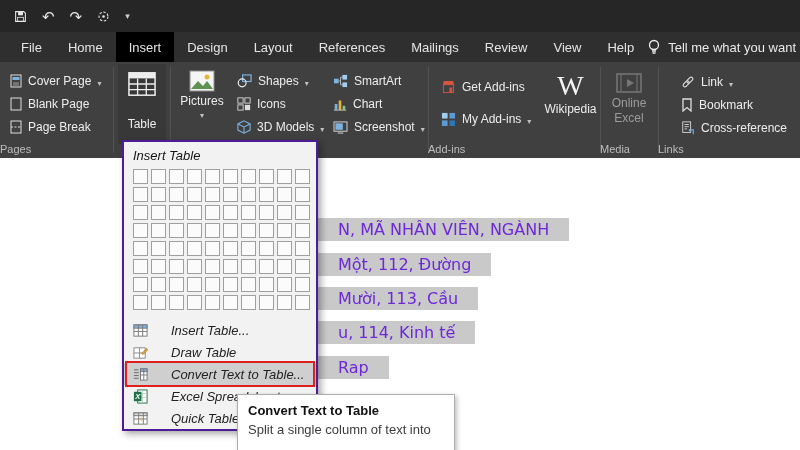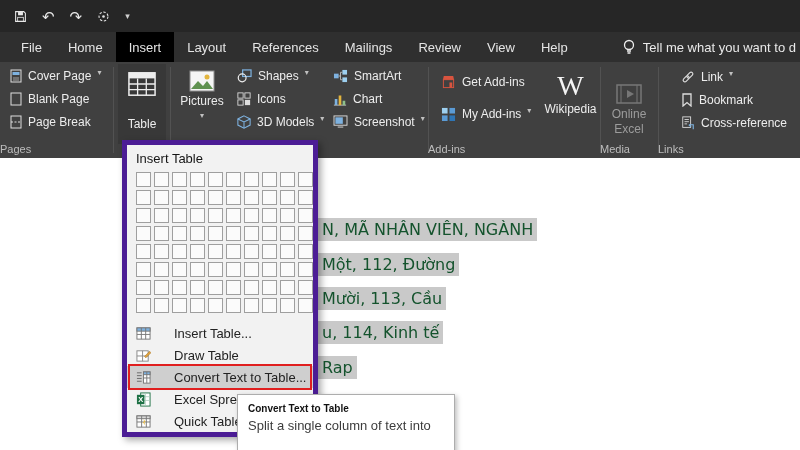--- a/index.html
+++ b/index.html
@@ -21,55 +21,55 @@
             display:flex;align-items:stretch;color:#e4e4e4;font-size:13px;padding-left:8px;box-sizing:border-box;}
   .tab{display:flex;align-items:center;padding:0 13px;white-space:nowrap;cursor:default;}
   .tab.active{background:#000000;}
   .tellme{margin-left:auto;display:flex;align-items:center;gap:7px;padding-right:4px;
           font-size:13px;color:#e9e9e9;white-space:nowrap;overflow:hidden;}
 
   
   .ribbon{position:absolute;top:62px;left:0;right:0;height:96px;background:#404040;color:#ededed;}
   .sep{position:absolute;top:5px;bottom:5px;width:1px;background:#525252;}
   .group-label{position:absolute;bottom:3px;font-size:11px;color:#bdbdbd;text-align:left;}
-  .small-btn{display:flex;align-items:flex-start;gap:6px;height:19px;font-size:12px;
+  .small-btn{display:flex;align-items:flex-end;gap:6px;height:19px;font-size:12px;
              padding:0 3px;white-space:nowrap;cursor:default;}
   .chev{font-size:8px;color:#c0c0c0;line-height:1;}
   .big-btn{position:absolute;display:flex;flex-direction:column;align-items:center;
            justify-content:flex-start;gap:3px;font-size:12px;cursor:default;padding-top:6px;box-sizing:border-box;}
   .big-btn .lbl{line-height:1.15;}
   .pressed{background:#383838;gap:20px;}
   .stackcol{position:absolute;display:flex;flex-direction:column;gap:4px;}
   .dim{color:#9c9c9c;}
 
   
   .document{position:absolute;top:158px;left:0;right:0;bottom:0;background:#ffffff;}
-  .doc-line{position:absolute;left:318px;background:#c9c9c9;color:#14532d;
+  .doc-line{position:absolute;left:318px;background:#c9c9c9;color:#6d28d9;
             font-family:"DejaVu Sans","Liberation Sans",sans-serif;
-            font-size:16px;line-height:21px;padding:1px 4px;white-space:nowrap;}
+            font-size:16px;line-height:21px;padding:1px 20px;white-space:nowrap;}
 
   
   .dropdown{position:absolute;left:122px;top:140px;width:196px;background:#f2f2f2;
-            border:5px solid #4c1d95;box-shadow:3px 3px 7px rgba(0,0,0,.35);z-index:10;
-            box-sizing:border-box;}
+            border:2px solid #4c1d95;box-shadow:3px 3px 7px rgba(0,0,0,.35);z-index:10;
+            box-sizing:border-box;font-style:italic;}
   .menu-header{font-size:13px;color:#141414;padding:6px 9px 4px;}
   .size-grid{display:grid;grid-template-columns:repeat(10,15px);grid-auto-rows:15px;
              gap:3px;padding:2px 9px 9px;}
   .grid-cell{background:#fbfbfb;border:1px solid #9f9f9f;box-sizing:border-box;}
   .menu-item{position:relative;display:flex;align-items:center;gap:23px;height:22px;
              padding:0 6px 0 9px;font-size:13px;color:#222;cursor:default;}
   .menu-item.selected{background:#cfcfcf;}
   .red-frame::after{content:"";position:absolute;left:1px;right:1px;top:-2px;bottom:-2px;
                     border:2.5px solid #e01f1f;pointer-events:none;}
   .mi-icon{flex:0 0 auto;display:inline-flex;}
 
   
   .tooltip{position:absolute;left:237px;top:394px;width:218px;min-height:60px;background:#fff;
            border:1px solid #adadad;box-shadow:2px 2px 5px rgba(0,0,0,.25);z-index:20;box-sizing:border-box;}
-  .tooltip-title{font-weight:bold;font-size:10px;color:#111;padding:8px 10px 4px;}
+  .tooltip-title{font-weight:bold;font-size:13px;color:#111;padding:8px 10px 4px;}
   .tooltip-body{font-size:13px;color:#3c3c3c;padding:0 10px 8px;line-height:1.3;}
 
   .ic{display:inline-flex;flex:0 0 auto;}
   .wiki-w{font-family:"Liberation Serif",serif;font-size:28px;line-height:1;color:#f4f4f4;}
 </style>
 </head>
 <body>
 
 <div id="screen">
 
@@ -91,20 +91,21 @@
           </svg>
       </span>
       <span class="chev">▾</span>
     </div>
   </div>
 
   <div class="tabs-row">
     <div class="tab">File</div>
     <div class="tab">Home</div>
     <div class="tab active">Insert</div>
+    <div class="tab">Design</div>
     <div class="tab">Layout</div>
     <div class="tab">References</div>
     <div class="tab">Mailings</div>
     <div class="tab">Review</div>
     <div class="tab">View</div>
     <div class="tab">Help</div>
     <div class="tellme">
       <span class="ic">
         <svg width="14" height="16" viewBox="0 0 14 16">
             <circle cx="7" cy="6" r="4.5" fill="none" stroke="#eee" stroke-width="1.3"></circle>
@@ -271,21 +272,21 @@
         <span>My Add-ins</span>
         <span class="chev">▾</span>
       </div>
     </div>
     <div class="big-btn" style="left:543px;top:4px;width:55px;height:76px">
       <span class="wiki-w">W</span>
       <span class="lbl">Wikipedia</span>
     </div>
     <div class="group-label" style="left:428px;width:172px">Add-ins</div>
 
-    <div class="big-btn dim" style="left:604px;top:16px;width:50px;height:80px;gap:1px">
+    <div class="big-btn dim" style="left:604px;top:5px;width:50px;height:80px;gap:1px">
       <span class="ic" style="margin-bottom:3px">
         <svg width="26" height="20" viewBox="0 0 26 20" opacity="0.6">
             <rect x="1" y="1" width="24" height="18" fill="none" stroke="#9a9a9a" stroke-width="1.5"></rect>
             <path d="M5 1v18 M21 1v18" stroke="#9a9a9a"></path>
             <path d="M11 6 l7 4 -7 4 z" fill="#9a9a9a"></path>
           </svg>
       </span>
       <span class="lbl">Online</span>
       <span class="lbl">Excel</span>
     </div>

